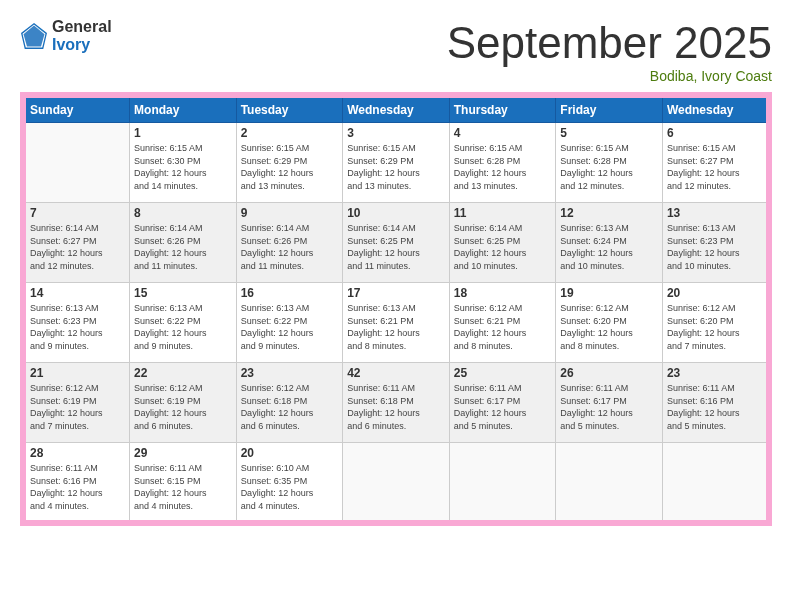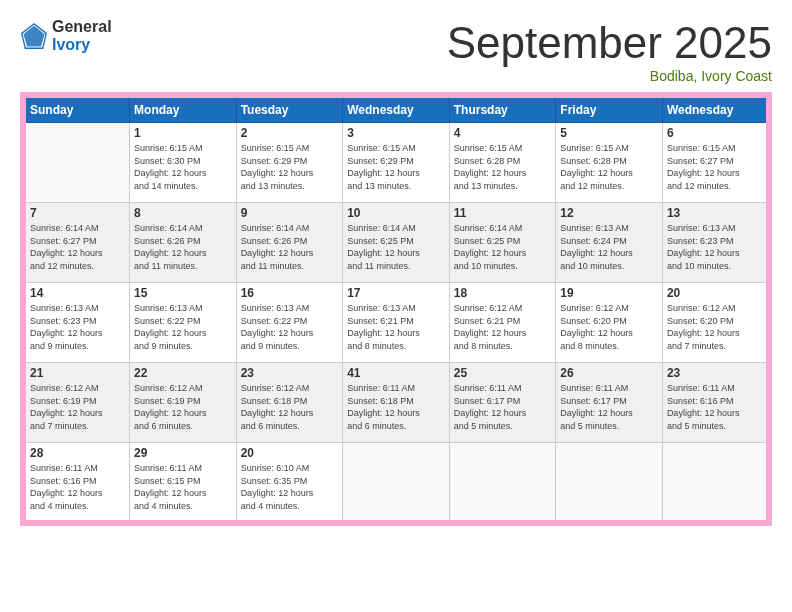--- a/index.html
+++ b/index.html
@@ -300,21 +300,21 @@
 and 6 minutes.</div>
           </td>
           <td>
             <span class="day-num">23</span>
             <div class="day-info" style="white-space: pre-line;">Sunrise: 6:12 AM
 Sunset: 6:18 PM
 Daylight: 12 hours
 and 6 minutes.</div>
           </td>
           <td>
-            <span class="day-num">41</span>
+            <span class="day-num">42</span>
             <div class="day-info" style="white-space: pre-line;">Sunrise: 6:11 AM
 Sunset: 6:18 PM
 Daylight: 12 hours
 and 6 minutes.</div>
           </td>
           <td>
             <span class="day-num">25</span>
             <div class="day-info" style="white-space: pre-line;">Sunrise: 6:11 AM
 Sunset: 6:17 PM
 Daylight: 12 hours

